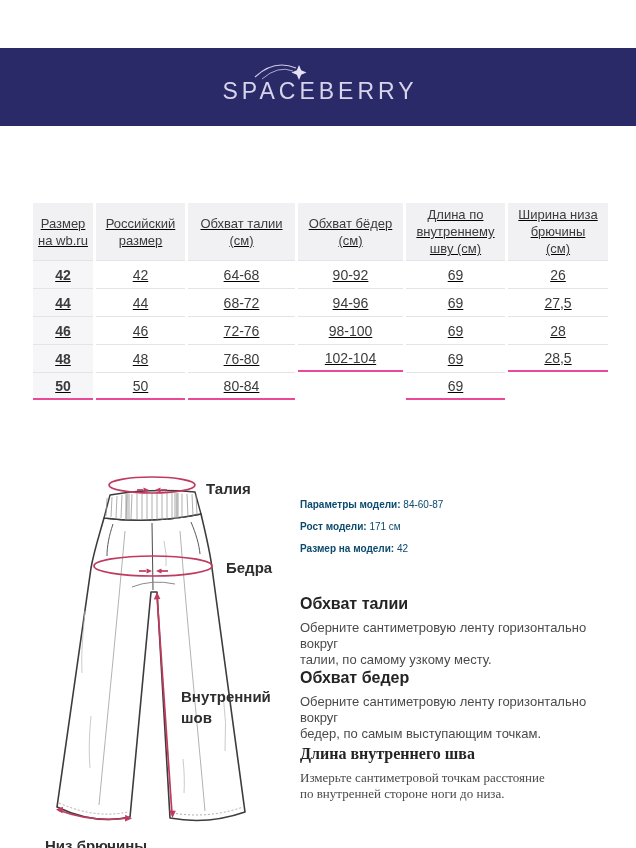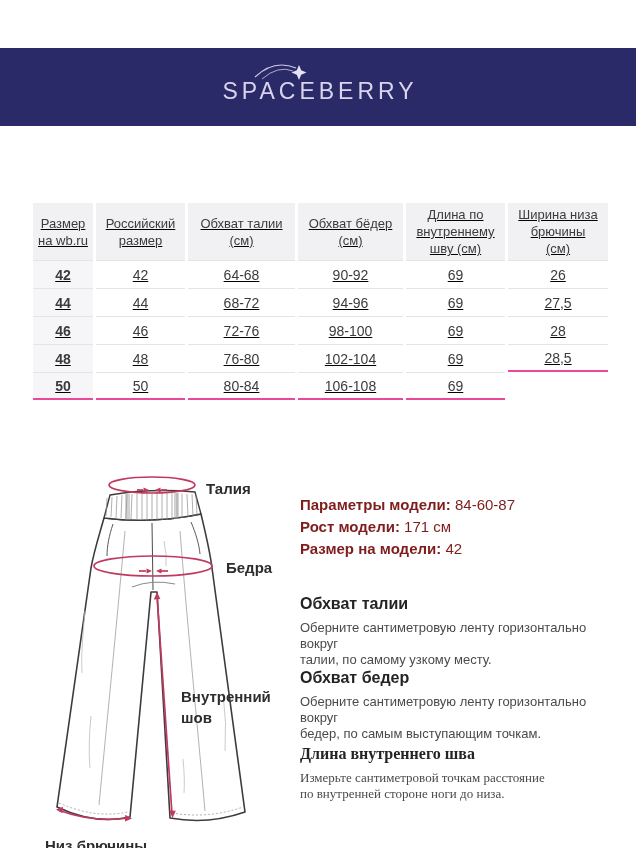--- a/index.html
+++ b/index.html
@@ -87,23 +87,23 @@
   }
   .dg-waist { left: 206px; top: 430px; }
   .dg-hips  { left: 226px; top: 509px; text-align: right; }
   .dg-inseam{ left: 181px; top: 638px; }
   .dg-hem   { left: 45px;  top: 787px; }
 
   
   .model-info {
     position: absolute;
     left: 300px; top: 446px;
-    font-size: 15px;
+    font-size: 10px;
     line-height: 22px;
-    color: #7f1d1d;
+    color: #0c4a6e;
   }
   .model-info .lbl { font-weight: 700; }
 
   
   .guide-sec { position: absolute; left: 300px; width: 322px; }
   .gs1 { top: 547px; } .gs2 { top: 621px; } .gs3 { top: 697px; font-family: Liberation Serif, serif; }
   .guide-sec h3 {
     font-size: 16px;
     font-weight: 700;
     color: #242426;
@@ -158,21 +158,20 @@
       <div class="st-cell">76-80</div>
       <div class="st-cell">80-84</div>
     </div>
     <div class="st-col c3">
       <div class="st-head">Обхват бёдер
 (см)</div>
       <div class="st-cell">90-92</div>
       <div class="st-cell">94-96</div>
       <div class="st-cell">98-100</div>
       <div class="st-cell">102-104</div>
-      <div class="st-cell">106-108</div>
     </div>
     <div class="st-col c4">
       <div class="st-head">Длина по
 внутреннему
 шву (см)</div>
       <div class="st-cell">69</div>
       <div class="st-cell">69</div>
       <div class="st-cell">69</div>
       <div class="st-cell">69</div>
       <div class="st-cell">69</div>

